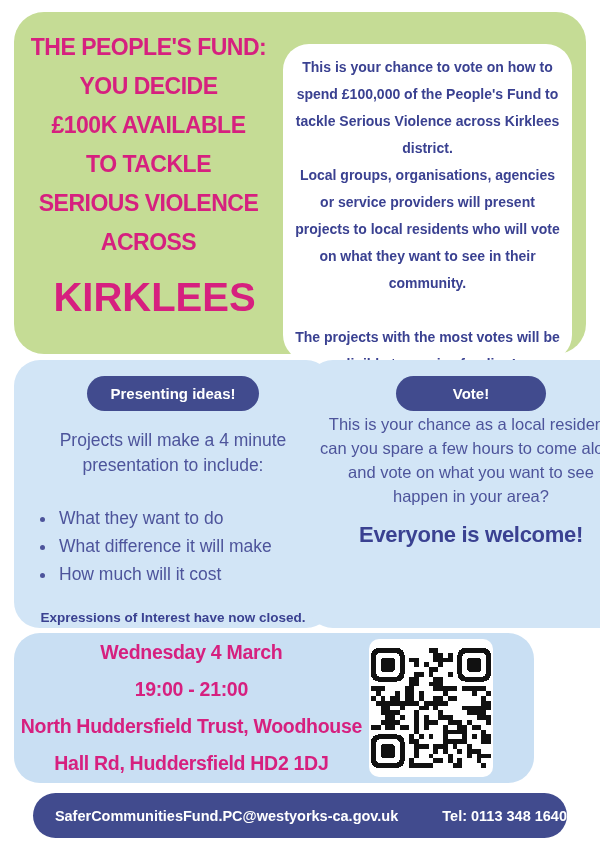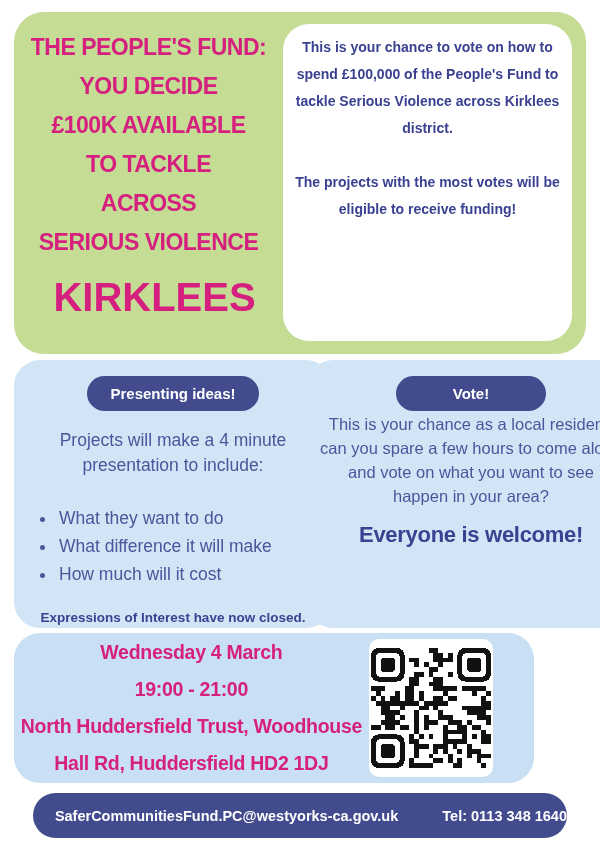--- a/index.html
+++ b/index.html
@@ -28,21 +28,21 @@
   .hero-title{
     position:absolute;left:0;top:0;width:269px;height:100%;
     padding-top:16px;text-align:center;
     color:var(--pink);font-weight:700;font-size:23px;line-height:39px;
     letter-spacing:-0.5px;
   }
   .hero-title .big{
     font-size:40px;line-height:46px;margin-top:12px;letter-spacing:0;margin-left:12px;
   }
   .hero-desc{
-    position:absolute;left:269px;top:12px;width:289px;height:317px;
+    position:absolute;left:269px;top:32px;width:289px;height:317px;
     background:#ffffff;border-radius:26px;
     padding:10px 12px;
     color:var(--indigo);font-weight:700;font-size:14px;line-height:27px;
     text-align:center;
   }
   .hero-desc p{margin:0;}
   .hero-desc p.gap{margin-top:27px;}
 
   
   .card{
@@ -113,26 +113,27 @@
 <body>
 
 <div class="page">
 
   <section class="hero">
     <div class="hero-title">
       <div>THE PEOPLE'S FUND:</div>
       <div>YOU DECIDE</div>
       <div>£100K AVAILABLE</div>
       <div>TO TACKLE</div>
+      <div>SERIOUS VIOLENCE</div>
       <div>ACROSS</div>
-      <div>SERIOUS VIOLENCE</div>
       <div class="big">KIRKLEES</div>
     </div>
     <div class="hero-desc">
       <p>This is your chance to vote on how to spend £100,000 of the People's Fund to tackle Serious Violence across Kirklees district.</p>
+      <p>Local groups, organisations, agencies or service providers will present projects to local residents who will vote on what they want to see in their community.</p>
       <p class="gap">The projects with the most votes will be eligible to receive funding!</p>
     </div>
   </section>
 
   <section class="card card-left">
     <div class="pill">Presenting ideas!</div>
     <p class="intro">Projects will make a 4 minute presentation to include:</p>
     <ul class="bullets">
       <li>What they want to do</li>
       <li>What difference it will make</li>

